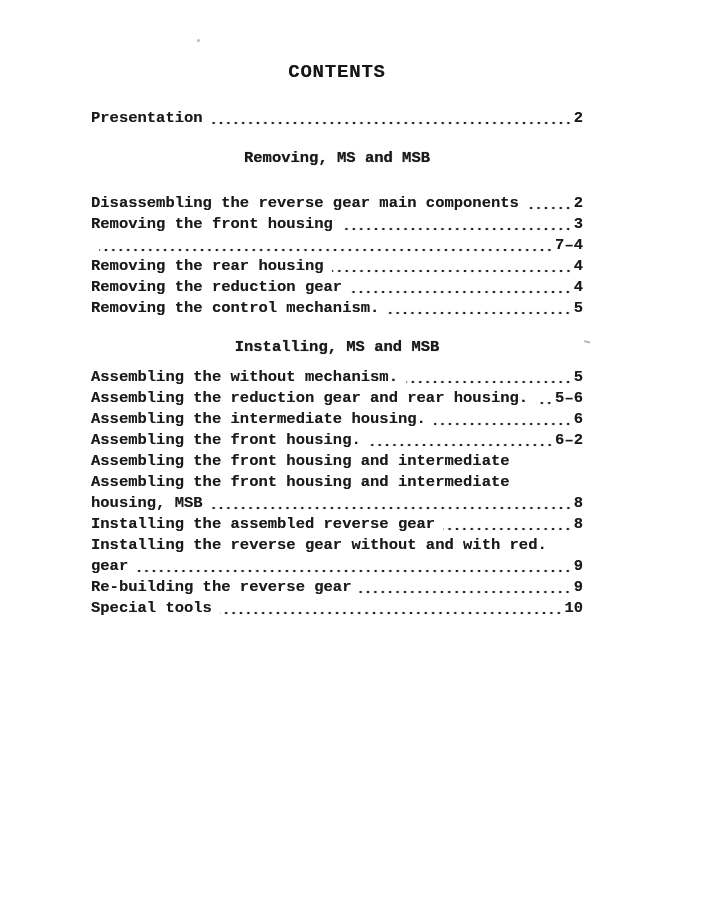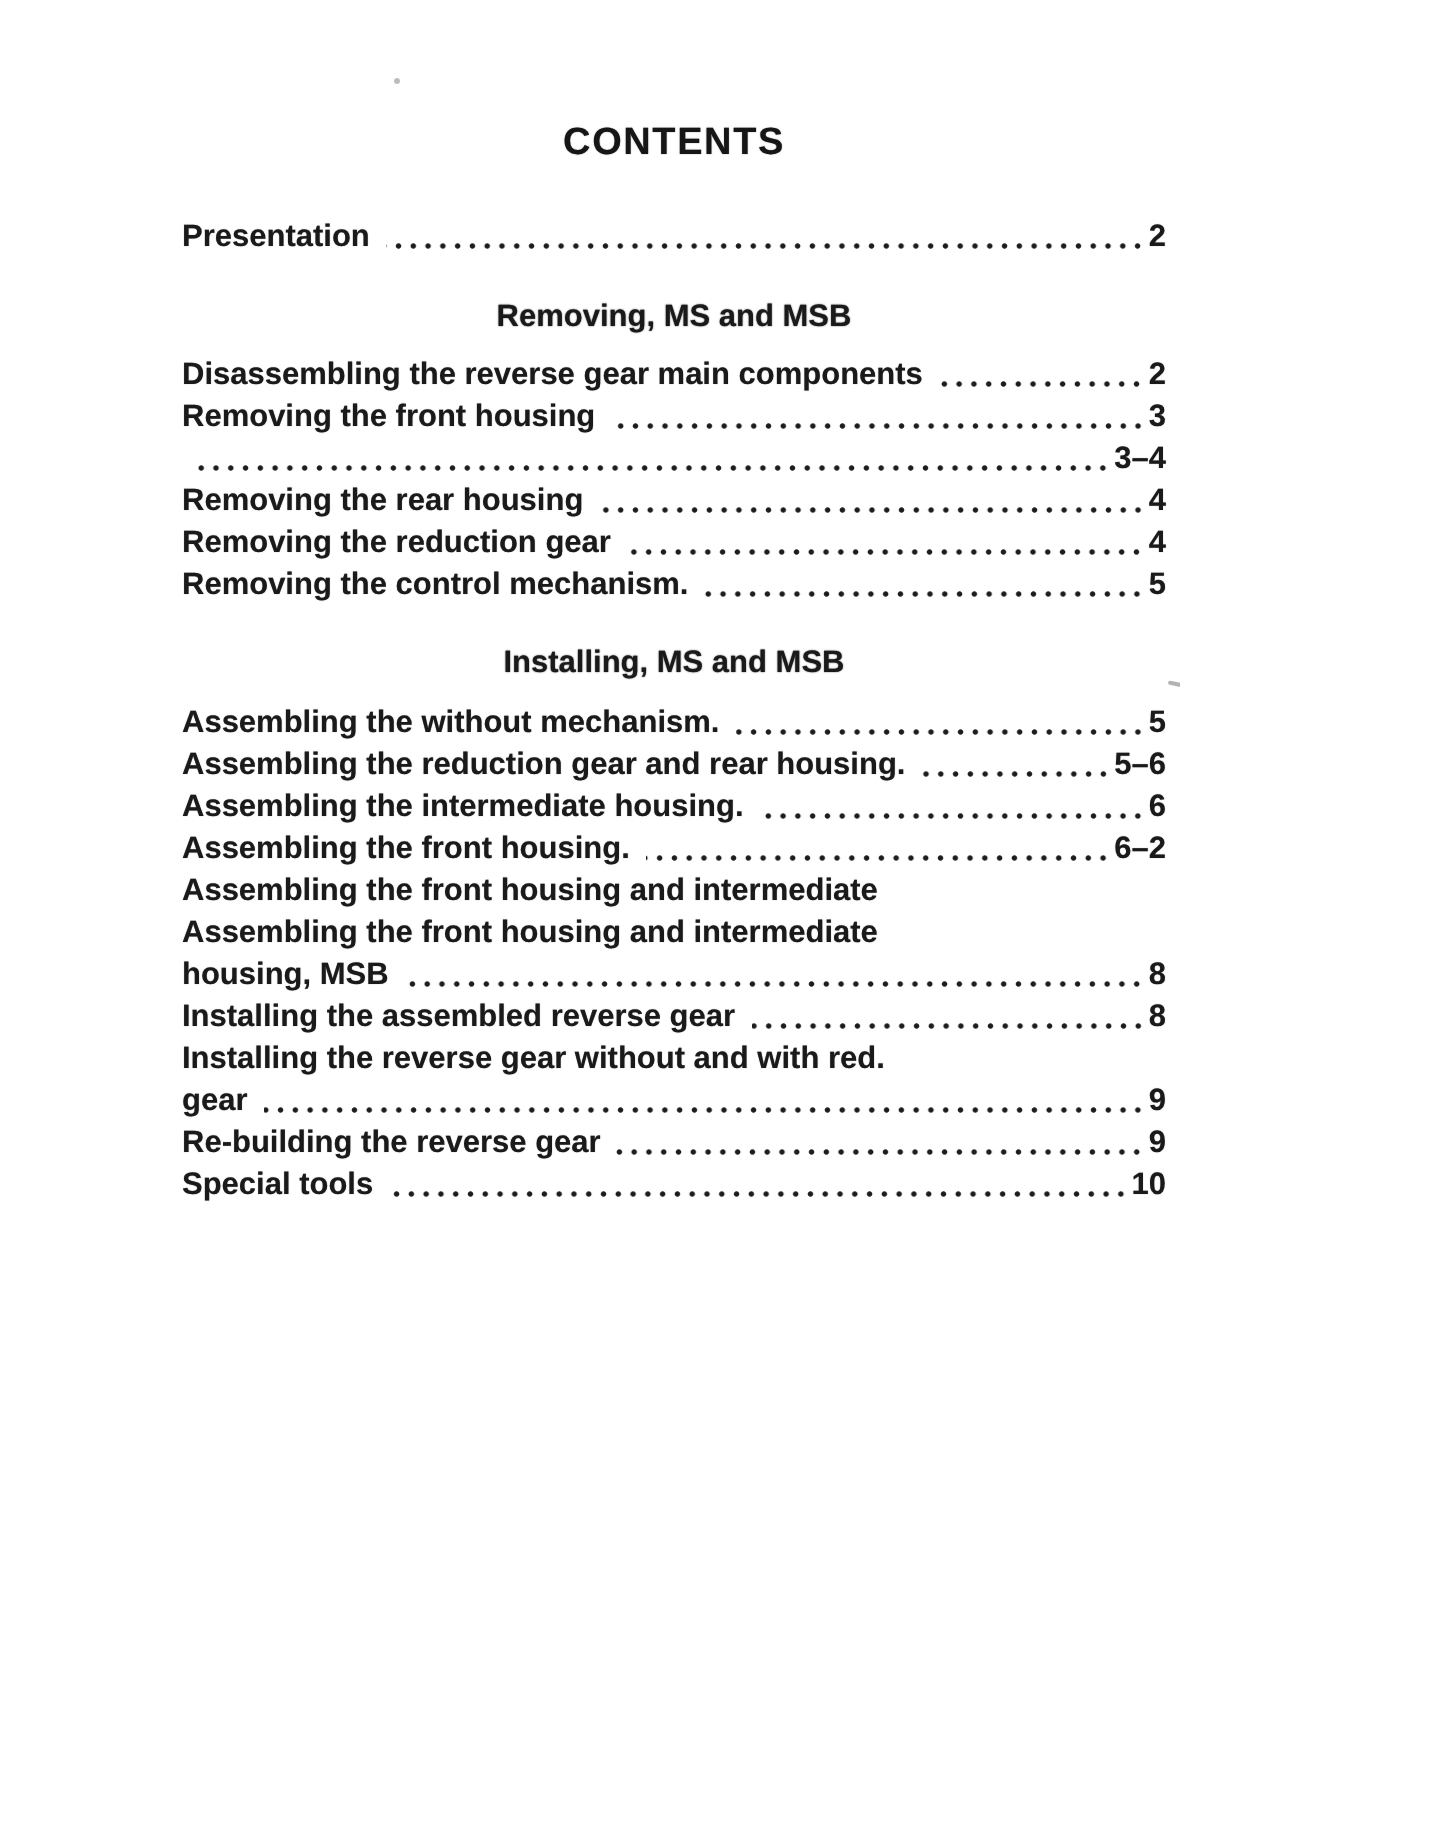--- a/index.html
+++ b/index.html
@@ -6,21 +6,21 @@
     margin: 0;
     padding: 0;
     background: #ffffff;
   }
   .page {
     position: relative;
     width: 590px;
     height: 915px;
     background: #ffffff;
     overflow: hidden;
-    font-family: Liberation Sans, sans-serif;
+    font-family: Liberation Mono, monospace;
     color: #1a1a1a;
   }
   .content {
     position: absolute;
     left: 91px;
     top: 0;
     width: 492px;
   }
   .doc-title {
     margin: 62px 0 0 0;
@@ -36,21 +36,21 @@
   .toc {
     margin-top: 26px;
     font-size: 15.5px;
     font-weight: 700;
     text-shadow: 0 0 0.5px rgba(20,20,20,0.5);
     text-align: center;
   }
   .toc-section {
     height: 21px;
     line-height: 21px;
-    margin: 19px 0 8px 0;
+    margin: 19px 0 24px 0;
     white-space: nowrap;
     text-shadow: 0 0 0.8px rgba(10,10,10,0.75);
   }
   .toc-section.second {
     margin: 18px 0 9px 0;
   }
   .toc-row {
     display: flex;
     height: 21px;
     line-height: 21px;
@@ -111,21 +111,21 @@
           <span class="toc-dots"></span>
           <span class="toc-page">2</span>
         </div>
         <div class="toc-row">
           <span class="toc-label">Removing the front housing</span>
           <span class="toc-dots"></span>
           <span class="toc-page">3</span>
         </div>
         <div class="toc-row">
           <span class="toc-dots"></span>
-          <span class="toc-page">3–4</span>
+          <span class="toc-page">7–4</span>
         </div>
         <div class="toc-row">
           <span class="toc-label">Removing the rear housing</span>
           <span class="toc-dots"></span>
           <span class="toc-page">4</span>
         </div>
         <div class="toc-row">
           <span class="toc-label">Removing the reduction gear</span>
           <span class="toc-dots"></span>
           <span class="toc-page">4</span>

